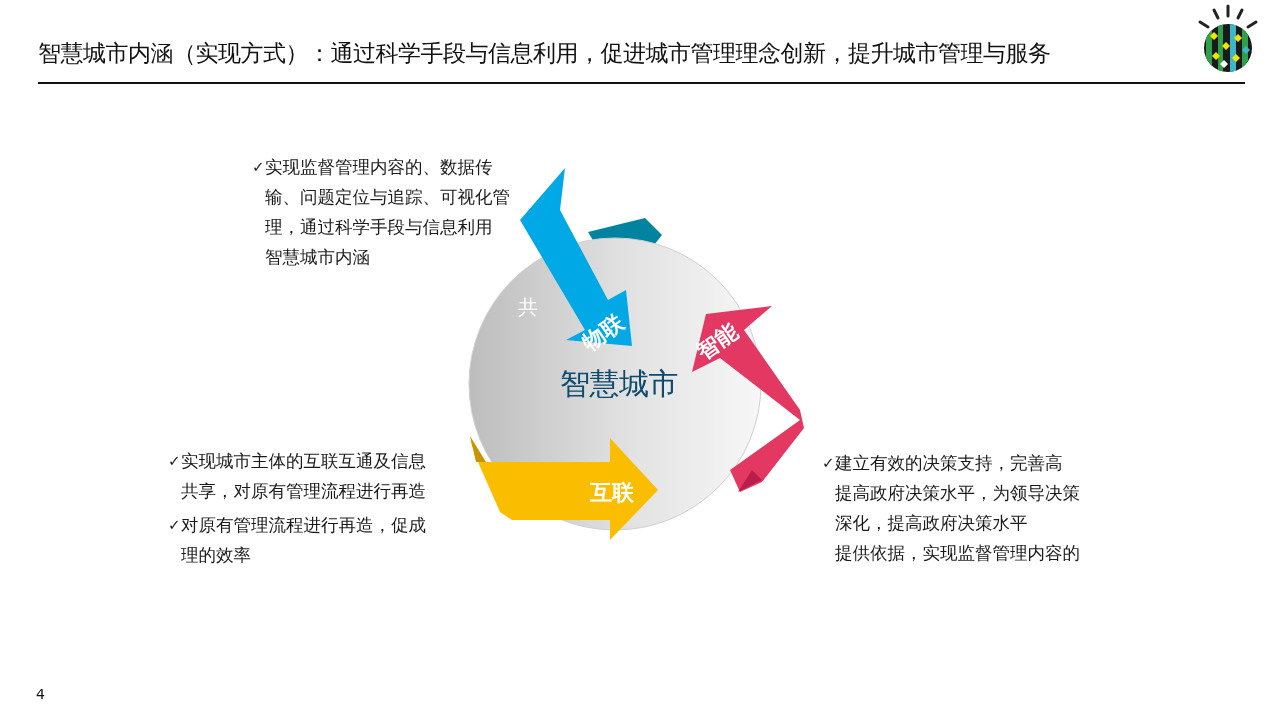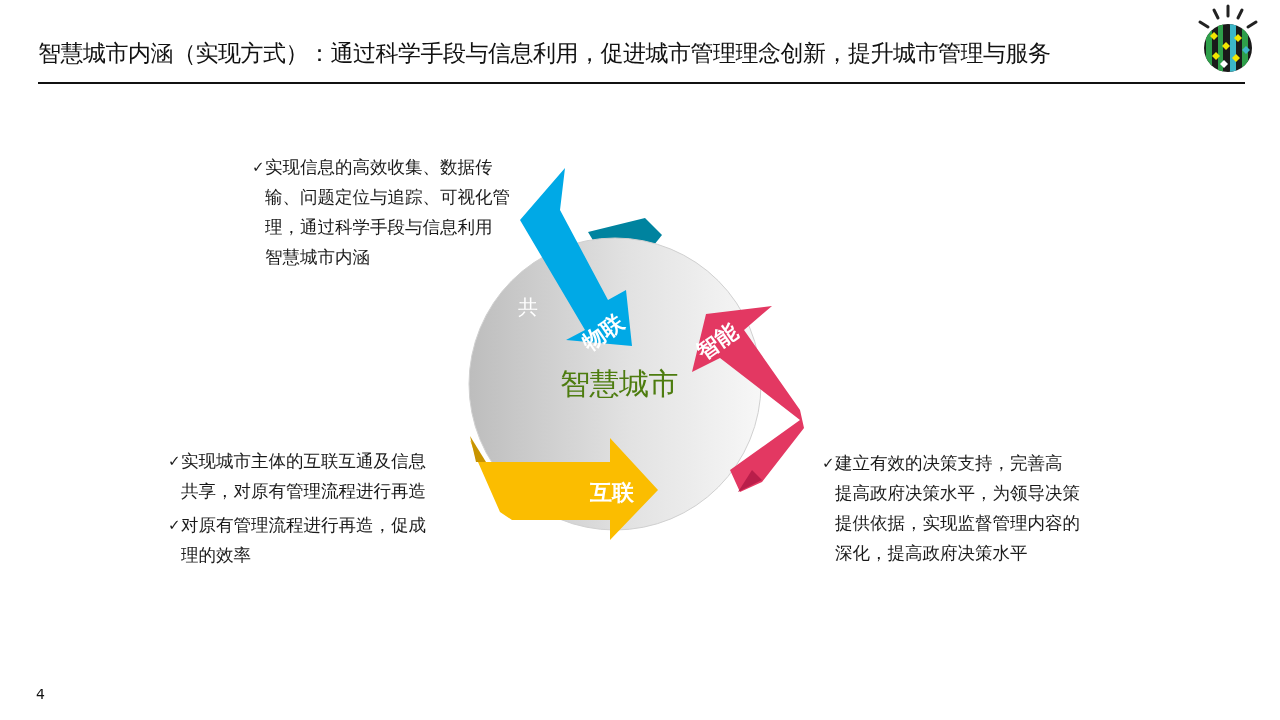--- a/index.html
+++ b/index.html
@@ -6,21 +6,21 @@
   body { width:1280px; height:720px; background:#ffffff; position:relative; overflow:hidden;
          font-family:"DejaVu Sans","Liberation Sans",sans-serif; color:#1a1a1a; }
   .title { position:absolute; left:38px; top:36px; font-size:23px; line-height:34px; letter-spacing:-0.5px; white-space:nowrap; color:#111; }
   .title-rule { position:absolute; left:38px; top:82px; width:1207px; height:1.5px; background:#111; }
   .logo { position:absolute; left:1190px; top:2px; width:76px; height:76px; }
   .text-block { position:absolute; font-size:17.5px; line-height:30px; color:#1a1a1a; }
   .text-block p { margin:0; }
   .bullet { display:flex; }
   .check { width:13px; flex:0 0 13px; font-size:15px; }
   .diagram { position:absolute; left:440px; top:150px; width:380px; height:410px; }
-  .center-label { position:absolute; left:560px; top:364px; font-size:30px; color:#4d7c0f; letter-spacing:-0.5px; }
+  .center-label { position:absolute; left:560px; top:364px; font-size:30px; color:#0c4a6e; letter-spacing:-0.5px; }
   .page-num { position:absolute; left:36px; top:686px; font-size:14px; color:#111; }
 </style>
 </head>
 <body>
 
 <div class="title">智慧城市内涵（实现方式）：通过科学手段与信息利用，促进城市管理理念创新，提升城市管理与服务</div>
 <div class="title-rule"></div>
 
 <svg class="logo" viewBox="0 0 76 76">
   <g stroke="#222" stroke-width="3" stroke-linecap="round">
@@ -76,21 +76,21 @@
   <text x="694" y="350" font-size="22" font-weight="bold" fill="#ffffff" transform="rotate(-35 715 340)" font-family="DejaVu Sans, sans-serif">智能</text>
   <text x="590" y="500" font-size="22" font-weight="bold" fill="#ffffff" font-family="DejaVu Sans, sans-serif">互联</text>
 </svg>
 
 <div class="center-label">智慧城市</div>
 
 <div class="text-block" style="left:252px; top:152px; width:280px;">
   <div class="bullet">
     <span class="check">✓</span>
     <div>
-      <p>实现信息的高效收集、数据传</p>
+      <p>实现监督管理内容的、数据传</p>
       <p>输、问题定位与追踪、可视化管</p>
       <p>理，通过科学手段与信息利用</p>
       <p>智慧城市内涵</p>
     </div>
   </div>
 </div>
 
 <div class="text-block" style="left:168px; top:446px; width:300px;">
   <div class="bullet">
     <span class="check">✓</span>
@@ -107,19 +107,19 @@
     </div>
   </div>
 </div>
 
 <div class="text-block" style="left:822px; top:448px; width:300px;">
   <div class="bullet">
     <span class="check">✓</span>
     <div>
       <p>建立有效的决策支持，完善高</p>
       <p>提高政府决策水平，为领导决策</p>
+      <p>深化，提高政府决策水平</p>
       <p>提供依据，实现监督管理内容的</p>
-      <p>深化，提高政府决策水平</p>
     </div>
   </div>
 </div>
 
 <div class="page-num">4</div>
 
 </body></html>

